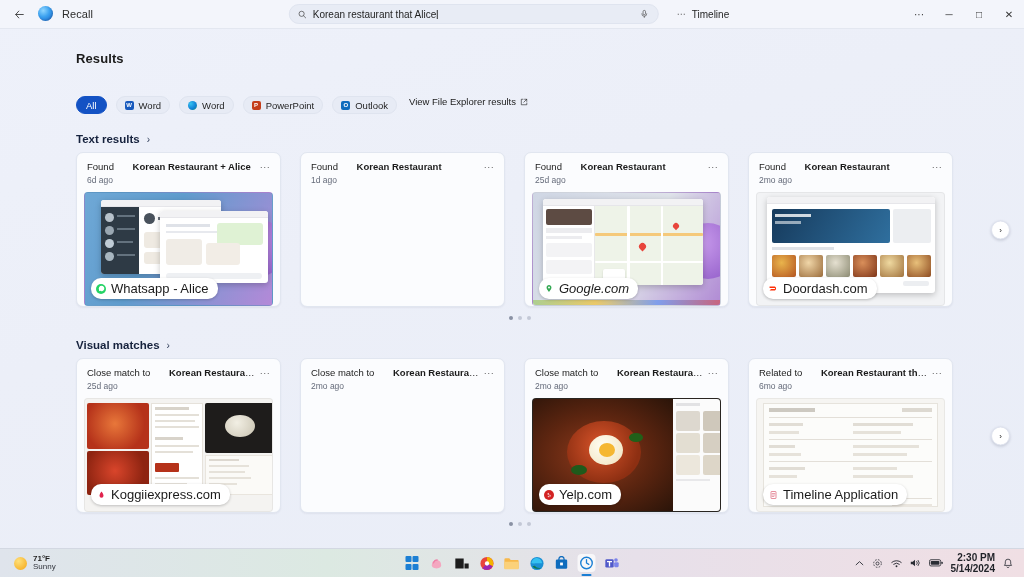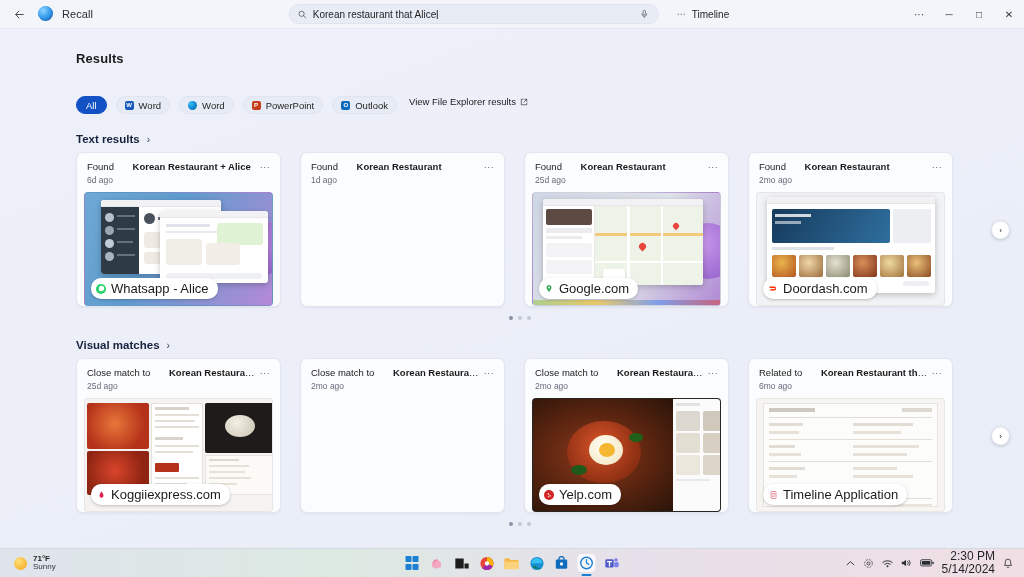--- a/index.html
+++ b/index.html
@@ -158,21 +158,21 @@
     font-size: 8px; color: #1b1b1b; cursor: pointer;
   }
 
   .dots { display: flex; gap: 5px; justify-content: center; margin-top: 9px; }
   .dot { width: 4px; height: 4px; border-radius: 50%; background: #c3c8d6; cursor: pointer; }
   .dot.on { background: #8a91a3; }
 
   
   .t-whatsapp { background: linear-gradient(120deg,#6fa8d6 0%, #5f9ccd 40%, #b489d8 100%); }
   .t-stone    { background: #efe9e2; }
-  .t-google   { background: linear-gradient(120deg,#cfd6e4 0%, #dfe3ea 55%, #b08ad4 100%); }
+  .t-google   { background: linear-gradient(120deg,#cfd6e4 0%, #dfe3ea 55%, #b08ad4 100%); font-style: italic; }
   .t-doordash { background: #f2f3f5; }
   .t-koggi    { background: #f4f3f1; }
   .t-epic     { background: #f6f4f2; }
   .t-yelp     { background: #2c2723; }
   .t-biz      { background: #f6f5f2; }
 
   .mini-win {
     position: absolute; background: #fff; border-radius: 3px;
     box-shadow: 0 2px 6px rgba(0,0,0,.22); overflow: hidden;
   }
@@ -211,21 +211,21 @@
   .tb-ico { width: 18px; height: 18px; border-radius: 4px; display: flex; align-items: center; justify-content: center; cursor: pointer; position: relative; }
   .tb-ico.active { background: rgba(255,255,255,.72); }
   .tb-ico.active::after {
     content: ""; position: absolute; bottom: -4px; left: 50%; transform: translateX(-50%);
     width: 10px; height: 2px; border-radius: 1px; background: #1b7fd4;
   }
 
   .tray { margin-left: auto; display: flex; align-items: center; gap: 8px; padding-right: 11px; }
   .tray-ico { display: flex; align-items: center; justify-content: center; color: #2a2d34; cursor: pointer; }
   .clock { text-align: right; line-height: 1.1; cursor: pointer; }
-  .clock div { font-size: 12px; color: #1f2228; }
+  .clock div { font-size: 10px; color: #1f2228; font-weight: bold; }
 </style>
 </head>
 <body>
 
 <div class="app">
 
   <div class="titlebar">
     <div class="tb-left">
       <div class="back-btn">
         <svg width="11" height="11" viewBox="0 0 16 16">

